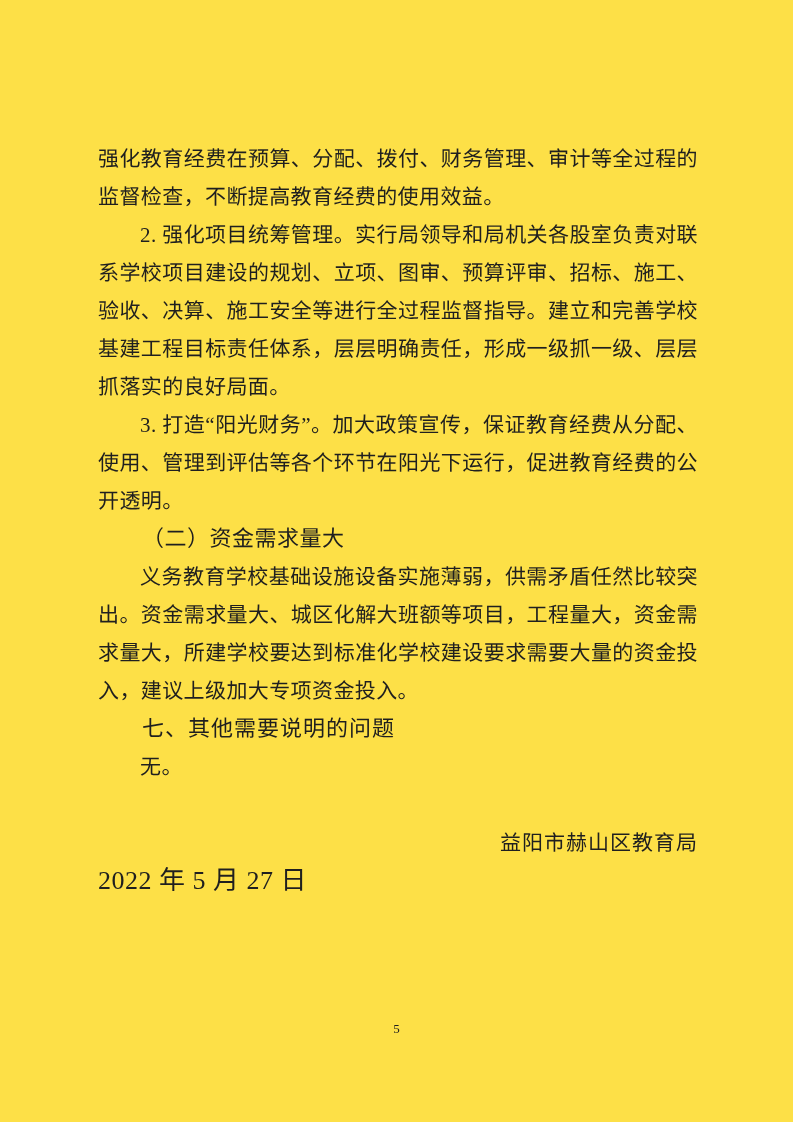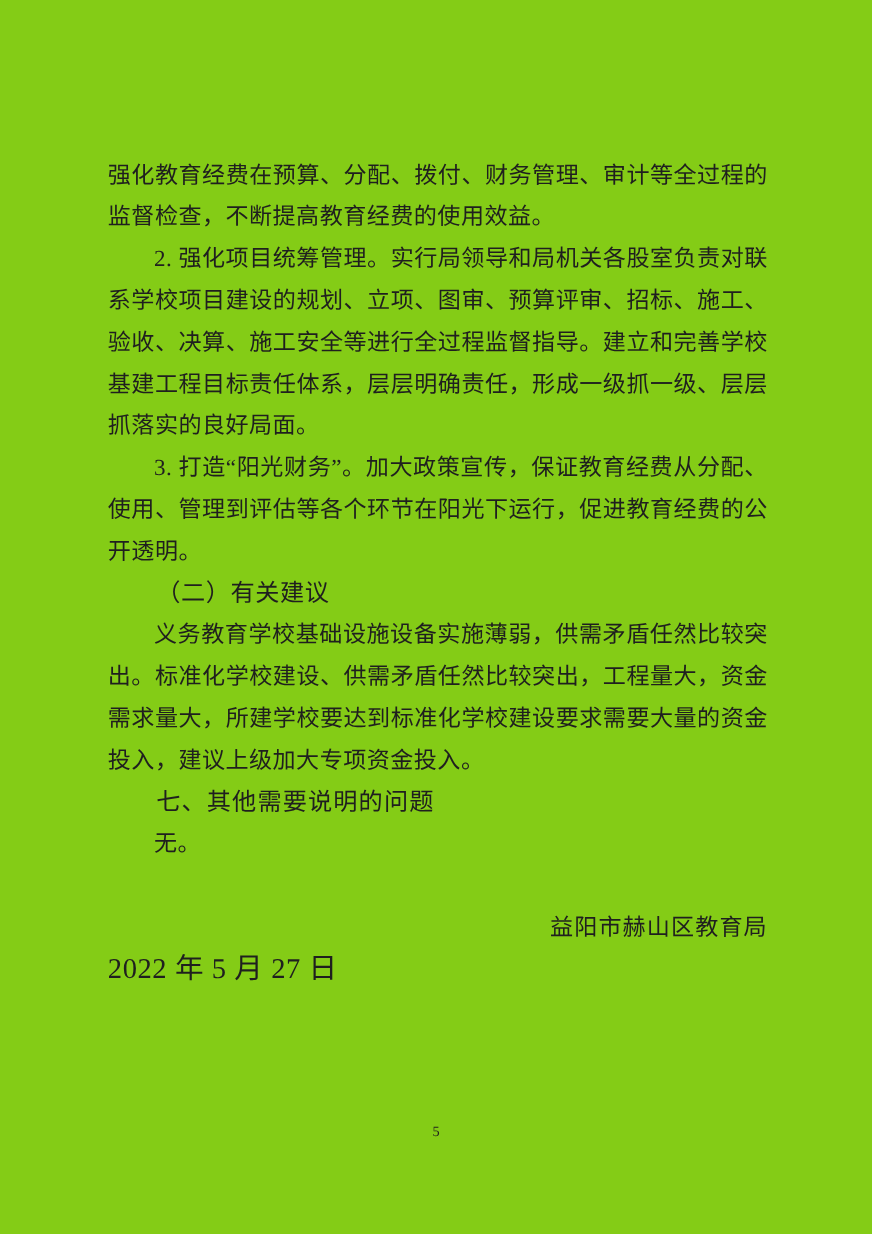--- a/index.html
+++ b/index.html
@@ -5,21 +5,21 @@
   html, body {
     margin: 0;
     padding: 0;
     background: #ffffff;
   }
   .page {
     position: relative;
     width: 793px;
     height: 1122px;
     margin: 0 auto;
-    background: #84cc16;
+    background: #fde047;
     color: #1f1f1f;
     font-family: "Liberation Serif", "DejaVu Serif", serif;
     overflow: hidden;
   }
   .content {
     position: absolute;
     left: 98px;
     top: 140px;
     width: 600px;
   }
@@ -85,25 +85,25 @@
 
 <div class="page">
   <div class="content">
 
     <p class="para cont">强化教育经费在预算、分配、拨付、财务管理、审计等全过程的监督检查，不断提高教育经费的使用效益。</p>
 
     <p class="para">2. 强化项目统筹管理。实行局领导和局机关各股室负责对联系学校项目建设的规划、立项、图审、预算评审、招标、施工、验收、决算、施工安全等进行全过程监督指导。建立和完善学校基建工程目标责任体系，层层明确责任，形成一级抓一级、层层抓落实的良好局面。</p>
 
     <p class="para">3. 打造“阳光财务”。加大政策宣传，保证教育经费从分配、使用、管理到评估等各个环节在阳光下运行，促进教育经费的公开透明。</p>
 
-    <h3 class="heading kai">（二）有关建议</h3>
+    <h3 class="heading kai">（二）资金需求量大</h3>
 
 
 
-    <p class="para">义务教育学校基础设施设备实施薄弱，供需矛盾任然比较突出。标准化学校建设、供需矛盾任然比较突出，工程量大，资金需求量大，所建学校要达到标准化学校建设要求需要大量的资金投入，建议上级加大专项资金投入。</p>
+    <p class="para">义务教育学校基础设施设备实施薄弱，供需矛盾任然比较突出。资金需求量大、城区化解大班额等项目，工程量大，资金需求量大，所建学校要达到标准化学校建设要求需要大量的资金投入，建议上级加大专项资金投入。</p>
 
     <h2 class="heading hei">七、其他需要说明的问题</h2>
 
     <p class="para">无。</p>
 
     <div class="signature">
       <p class="sig-org">益阳市赫山区教育局</p>
       <p class="sig-date">2022 年 5 月 27 日</p>
     </div>
 

